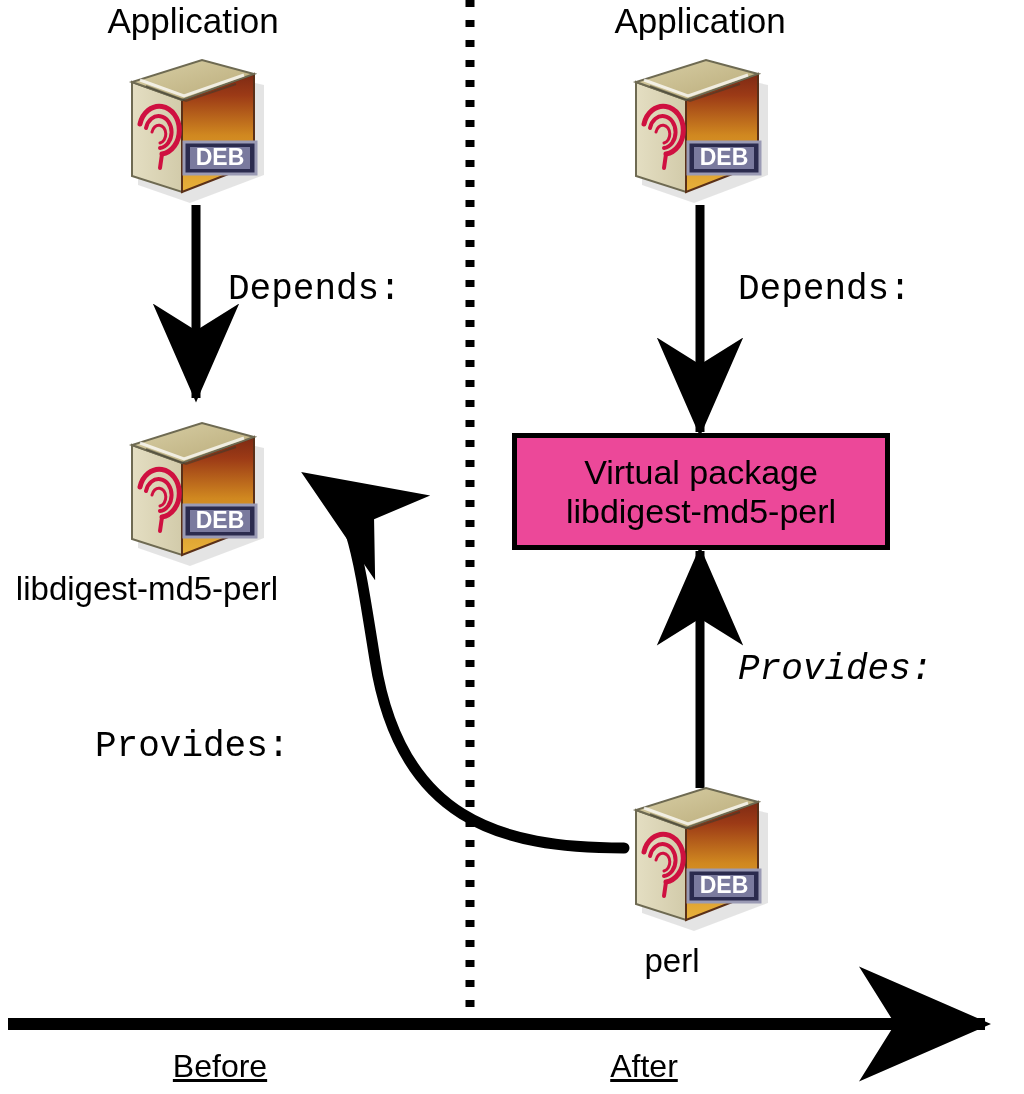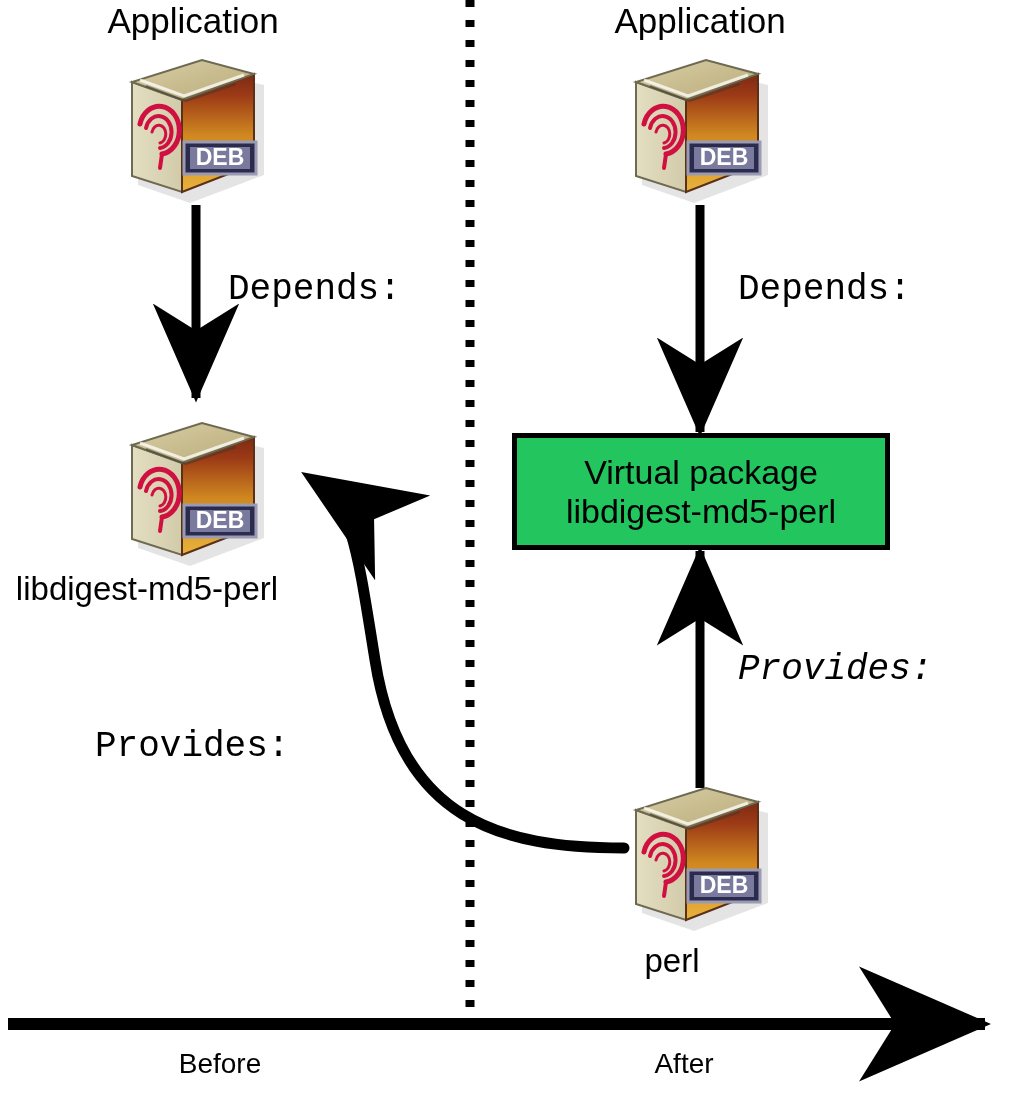--- a/index.html
+++ b/index.html
@@ -37,26 +37,26 @@
   .mono {
     font-family: "Liberation Mono", "DejaVu Sans Mono", monospace;
   }
   .ctr {
     transform: translateX(-50%);
     text-align: left;
   }
   .title-app    { font-size: 35px; top: 3px; }
   .kw           { font-size: 36px; letter-spacing: 0px; }
   .pkgname      { font-size: 33px; }
-  .axis-lbl     { font-size: 28px; }
+  .axis-lbl     { font-size: 32px; text-decoration: underline; }
   .vbox {
     position: absolute;
     box-sizing: border-box;
     border: 5px solid #000;
-    background: #22c55e;
+    background: #ec4899;
     display: flex;
     flex-direction: column;
     align-items: center;
     justify-content: center;
   }
   .vbox-line {
     font-family: "Liberation Sans", sans-serif;
     font-size: 34px;
     line-height: 1.12;
     white-space: pre;
@@ -222,15 +222,15 @@
 
   <div class="lbl sans pkgname ctr" style="left:672px; top:944px;">perl</div>
 
   <div class="vbox" style="left:512px; top:433px; width:378px; height:117px;">
     <div class="vbox-line">Virtual package</div>
     <div class="vbox-line">libdigest-md5-perl</div>
   </div>
 
   <div class="lbl sans axis-lbl ctr" style="left:220px; top:1050px;">Before</div>
 
-  <div class="lbl sans axis-lbl ctr" style="left:684px; top:1050px;">After</div>
+  <div class="lbl sans axis-lbl ctr" style="left:644px; top:1050px;">After</div>
 
 </div>
 
 </body></html>

